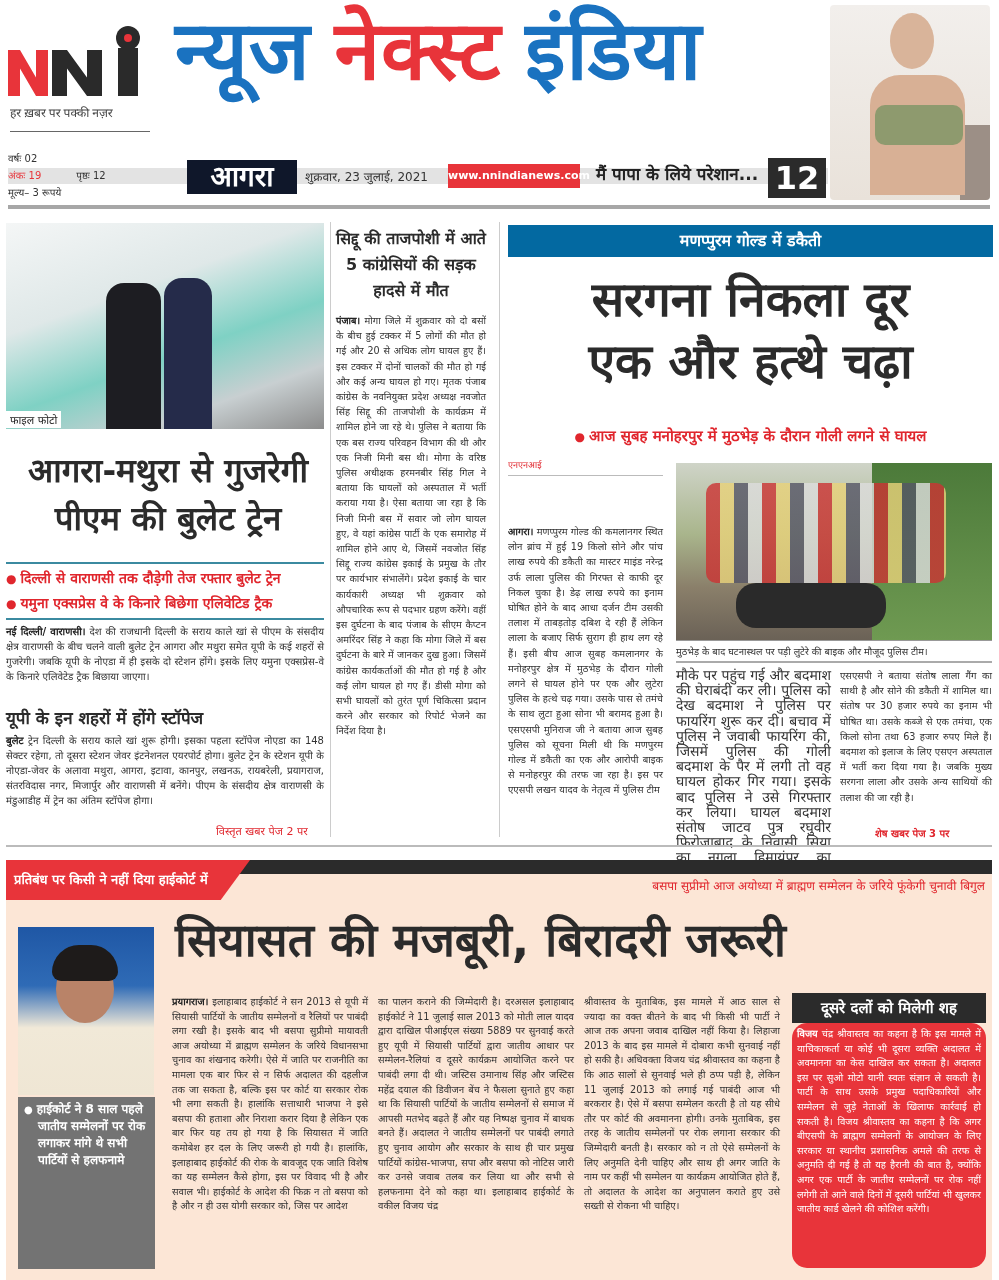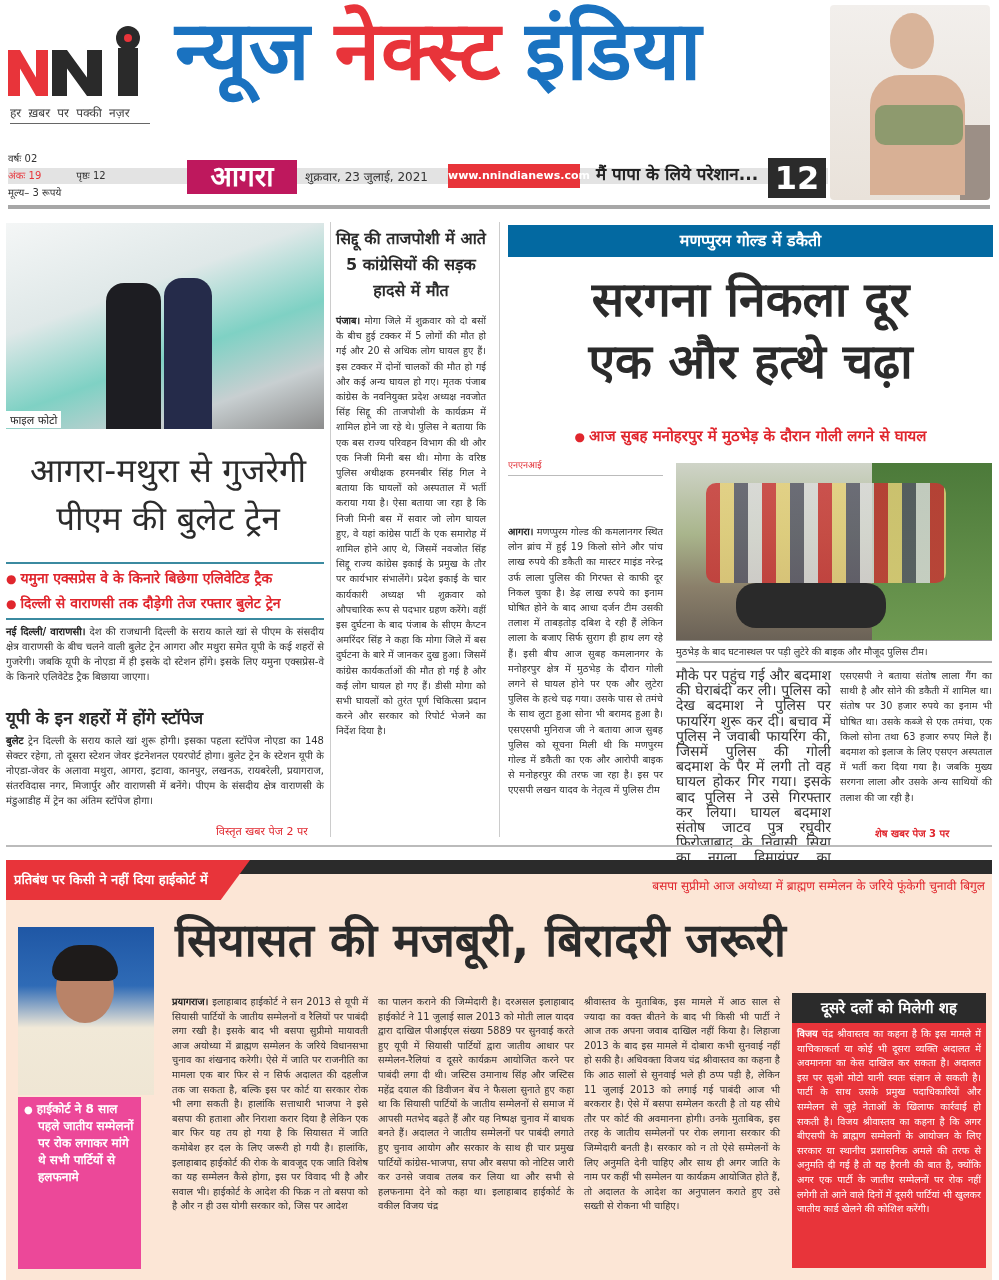--- a/index.html
+++ b/index.html
@@ -6,46 +6,46 @@
   body { width: 999px; height: 1280px; background: #fff; font-family: "DejaVu Sans", sans-serif; position: relative; overflow: hidden; color: #333; }
   .abs { position: absolute; }
 
   
   .logo { left: 8px; top: 20px; width: 145px; height: 80px; }
   .logo .n1 { position:absolute; left:0; top:30px; width:40px; height:46px; background:#e8343a; clip-path: polygon(0 0,30% 0,70% 60%,70% 0,100% 0,100% 100%,70% 100%,30% 40%,30% 100%,0 100%); }
   .logo .n2 { position:absolute; left:44px; top:30px; width:50px; height:46px; background:#2a2a2a; clip-path: polygon(0 0,30% 0,70% 60%,70% 0,100% 0,100% 100%,70% 100%,30% 40%,30% 100%,0 100%); }
   .logo .i { position:absolute; left:110px; top:28px; width:20px; height:48px; background:#2a2a2a; }
   .logo .dot { position:absolute; left:108px; top:6px; width:24px; height:24px; border-radius:50%; background:#2a2a2a; }
   .logo .dot::after { content:""; position:absolute; left:8px; top:8px; width:8px; height:8px; border-radius:50%; background:#e8343a; }
-  .tagline { left: 10px; top: 104px; width: 140px; font-size: 12px; color:#444; border-bottom:1px solid #666; padding-bottom:2px; font-family:Liberation Mono, monospace; }
+  .tagline { left: 10px; top: 104px; width: 140px; font-size: 12px; color:#444; border-bottom:1px solid #666; padding-bottom:10px; font-family:Liberation Serif, serif; }
 
   .title { left: 175px; top: 10px; font-size: 82px; font-weight: bold; font-family: "Liberation Sans", sans-serif; line-height: 1; letter-spacing: 1px; }
   .title .blue { color: #1a72c0; }
   .title .red { color: #e8343a; }
   .meta-left { left: 8px; top: 150px; font-size: 10px; color:#333; line-height: 17px; width: 160px; }
   .meta-left .red { color:#e8343a; }
   .gray-strip { left: 8px; top: 168px; width: 820px; height: 16px; background:#e3e3e3; }
-  .city { left: 187px; top: 160px; width: 110px; height: 34px; background:#be185d; color:#fff; font-size: 28px; font-weight:bold; text-align:center; line-height:34px; }
+  .city { left: 187px; top: 160px; width: 110px; height: 34px; background:#0f172a; color:#fff; font-size: 28px; font-weight:bold; text-align:center; line-height:34px; }
   .date { left: 305px; top: 168px; font-size: 12px; color:#333; }
   .url { left: 448px; top: 164px; width: 132px; height: 24px; background:#e8343a; color:#fff; font-size: 11px; text-align:center; line-height:24px; font-weight:bold; }
   .promo { left: 596px; top: 162px; font-size: 17px; color:#222; font-weight:bold; }
   .pagenum { left: 768px; top: 158px; width: 58px; height: 40px; background:#2b2b2b; color:#fff; font-size: 32px; font-weight:bold; text-align:center; line-height:40px; }
   .model { left: 830px; top: 5px; width: 160px; height: 195px; background: linear-gradient(180deg,#f2efec 0%,#e9e2da 100%); border-radius: 4px; overflow:hidden; }
   .model .head { position:absolute; left:60px; top:8px; width:44px; height:56px; border-radius:50%; background:#d9b49a; }
   .model .body { position:absolute; left:40px; top:70px; width:95px; height:120px; border-radius:30px 30px 0 0; background:#d8b095; }
   .model .top { position:absolute; left:45px; top:100px; width:88px; height:40px; background:#8e9a6e; border-radius:10px; }
   .model .chair { position:absolute; left:130px; top:120px; width:30px; height:75px; background:#9c8f86; }
   .rule-top { left: 8px; top: 205px; width: 982px; height: 4px; background:#a7a7a7; }
 
   
   .photo1 { left: 6px; top: 223px; width: 318px; height: 206px; background: linear-gradient(160deg,#f4f6f6 0%,#dfe8e8 35%,#7fd1c4 60%,#c8cfd1 80%,#8c8c8c 100%); overflow:hidden; }
   .photo1 .p1 { position:absolute; left:100px; top:60px; width:55px; height:146px; background:#1d1d22; border-radius:18px 18px 0 0; }
   .photo1 .p2 { position:absolute; left:158px; top:55px; width:48px; height:151px; background:#252b4a; border-radius:18px 18px 0 0; }
   .caption-tag { left: 6px; top: 411px; background:#fff; font-size: 11px; padding: 1px 4px; color:#222; }
-  .h-left { left: 8px; top: 447px; width: 320px; font-size: 33px; line-height: 48px; color:#2b2b2b; font-weight: normal; text-align:center; }
+  .h-left { left: 8px; top: 447px; width: 320px; font-size: 33px; line-height: 48px; color:#2b2b2b; font-weight: bold; text-align:center; }
   .teal-rule { left: 6px; top: 562px; width: 318px; height: 2px; background:#3b8aa0; }
   .bullets-left { left: 6px; top: 566px; width: 330px; font-size: 14px; color:#e0262d; line-height: 24px; font-weight:bold; }
   .dot-red::before { content:"●"; color:#e0262d; margin-right:4px; font-size: 12px; }
   .teal-rule2 { left: 6px; top: 618px; width: 318px; height: 2px; background:#3b8aa0; }
   .body-left { left: 6px; top: 624px; width: 318px; font-size: 10px; line-height: 15px; color:#333; text-align: justify; }
   .subhead-left { left: 6px; top: 706px; font-size: 17px; font-weight:bold; color:#2b2b2b; }
   .body-left2 { left: 6px; top: 733px; width: 318px; font-size: 10px; line-height: 15px; color:#333; text-align: justify; }
   .cont-left { left: 216px; top: 823px; font-size: 11px; color:#e0262d; }
   b.lead { font-weight: bold; color:#222; }
 
@@ -77,28 +77,28 @@
 
   
   .bottom-bg { left: 6px; top: 862px; width: 986px; height: 418px; background:#fce6d6; }
   .dark-band { left: 6px; top: 860px; width: 986px; height: 14px; background:#2b2b2b; }
   .red-banner { left: 6px; top: 860px; width: 244px; height: 40px; background:#e8343a; clip-path: polygon(0 0,100% 0,88% 100%,0 100%); color:#fff; font-size: 13px; line-height:40px; padding-left:8px; font-weight: bold; }
   .right-kicker { left: 520px; top: 877px; width: 465px; font-size: 12px; color:#e0262d; text-align:right; }
   .h-bottom { left: 175px; top: 905px; width: 815px; font-size: 46px; line-height: 70px; font-weight:bold; color:#2b2b2b; }
   .photo3 { left: 18px; top: 927px; width: 136px; height: 168px; background: linear-gradient(180deg,#1f57a5 0%,#2f6bb6 35%,#f1e9d8 60%,#efe6d4 100%); overflow:hidden; }
   .photo3 .face { position:absolute; left:38px; top:28px; width:58px; height:68px; border-radius:50%; background:#b98368; }
   .photo3 .hair { position:absolute; left:34px; top:18px; width:66px; height:36px; border-radius:30px 30px 10px 10px; background:#1e1b1a; }
-  .box-dark { left: 18px; top: 1097px; width: 123px; height: 172px; background:#ec4899; color:#fff; font-size: 12px; line-height: 17px; padding: 4px 6px; font-weight: bold; }
+  .box-dark { left: 18px; top: 1097px; width: 137px; height: 172px; background:#737373; color:#fff; font-size: 12px; line-height: 17px; padding: 4px 6px; font-weight: bold; }
   .box-dark .it { padding-left: 14px; text-indent: -14px; margin-bottom: 2px; }
   .box-dark .it::before { content:"●"; margin-right:4px; font-size: 10px; }
   .col-b1 { left: 172px; top: 995px; width: 196px; font-size: 9.7px; line-height: 14.6px; color:#333; text-align: justify; }
   .col-b2 { left: 378px; top: 995px; width: 196px; font-size: 9.7px; line-height: 14.6px; color:#333; text-align: justify; }
   .col-b3 { left: 584px; top: 995px; width: 196px; font-size: 9.7px; line-height: 14.6px; color:#333; text-align: justify; }
   .box-red-title { left: 792px; top: 993px; width: 194px; height: 30px; background:#2b2b2b; color:#fff; font-size: 15px; line-height:30px; text-align:center; font-weight:bold; }
-  .box-red { left: 792px; top: 1023px; width: 194px; height: 245px; background:#e8343a; color:#fff; font-size: 9.7px; line-height: 14.6px; padding: 4px 5px; text-align: justify; }
+  .box-red { left: 792px; top: 1023px; width: 194px; height: 245px; background:#e8343a; color:#fff; font-size: 9.7px; line-height: 14.6px; padding: 4px 5px; text-align: justify; border-radius: 15px; }
   .box-red b { color:#fff; }
 </style>
 </head>
 <body>
 
 <div class="abs logo">
   <div class="n1"></div>
   <div class="n2"></div>
   <div class="dot"></div>
   <div class="i"></div>
@@ -135,22 +135,22 @@
   <div class="p1"></div>
   <div class="p2"></div>
 </div>
 <div class="abs caption-tag">फाइल फोटो</div>
 <div class="abs h-left">
   <div>आगरा-मथुरा से गुजरेगी</div>
   <div>पीएम की बुलेट ट्रेन</div>
 </div>
 <div class="abs teal-rule"></div>
 <div class="abs bullets-left">
+  <div class="dot-red">दिल्ली से वाराणसी तक दौड़ेगी तेज रफ्तार बुलेट ट्रेन</div>
   <div class="dot-red">यमुना एक्सप्रेस वे के किनारे बिछेगा एलिवेटिड ट्रैक</div>
-  <div class="dot-red">दिल्ली से वाराणसी तक दौड़ेगी तेज रफ्तार बुलेट ट्रेन</div>
 </div>
 <div class="abs teal-rule2"></div>
 <div class="abs body-left"><b class="lead">नई दिल्ली/ वाराणसी।</b> <span>देश की राजधानी दिल्ली के सराय काले खां से पीएम के संसदीय क्षेत्र वाराणसी के बीच चलने वाली बुलेट ट्रेन आगरा और मथुरा समेत यूपी के कई शहरों से गुजरेगी। जबकि यूपी के नोएडा में ही इसके दो स्टेशन होंगे। इसके लिए यमुना एक्सप्रेस-वे के किनारे एलिवेटेड ट्रैक बिछाया जाएगा।</span></div>
 <div class="abs subhead-left">यूपी के इन शहरों में होंगे स्टॉपेज</div>
 <div class="abs body-left2"><b class="lead">बुलेट</b> <span>ट्रेन दिल्ली के सराय काले खां शुरू होगी। इसका पहला स्टॉपेज नोएडा का 148 सेक्टर रहेगा, तो दूसरा स्टेशन जेवर इंटनेशनल एयरपोर्ट होगा। बुलेट ट्रेन के स्टेशन यूपी के नोएडा-जेवर के अलावा मथुरा, आगरा, इटावा, कानपुर, लखनऊ, रायबरेली, प्रयागराज, संतरविदास नगर, मिजार्पुर और वाराणसी में बनेंगे। पीएम के संसदीय क्षेत्र वाराणसी के मंडुआडीह में ट्रेन का अंतिम स्टॉपेज होगा।</span></div>
 <div class="abs cont-left">विस्तृत खबर पेज 2 पर</div>
 
 <div class="abs vrule" style="left:330px;top:222px;height:615px;"></div>
 
 <div class="abs h-mid">सिद्दू की ताजपोशी में आते 5 कांग्रेसियों की सड़क हादसे में मौत</div>

